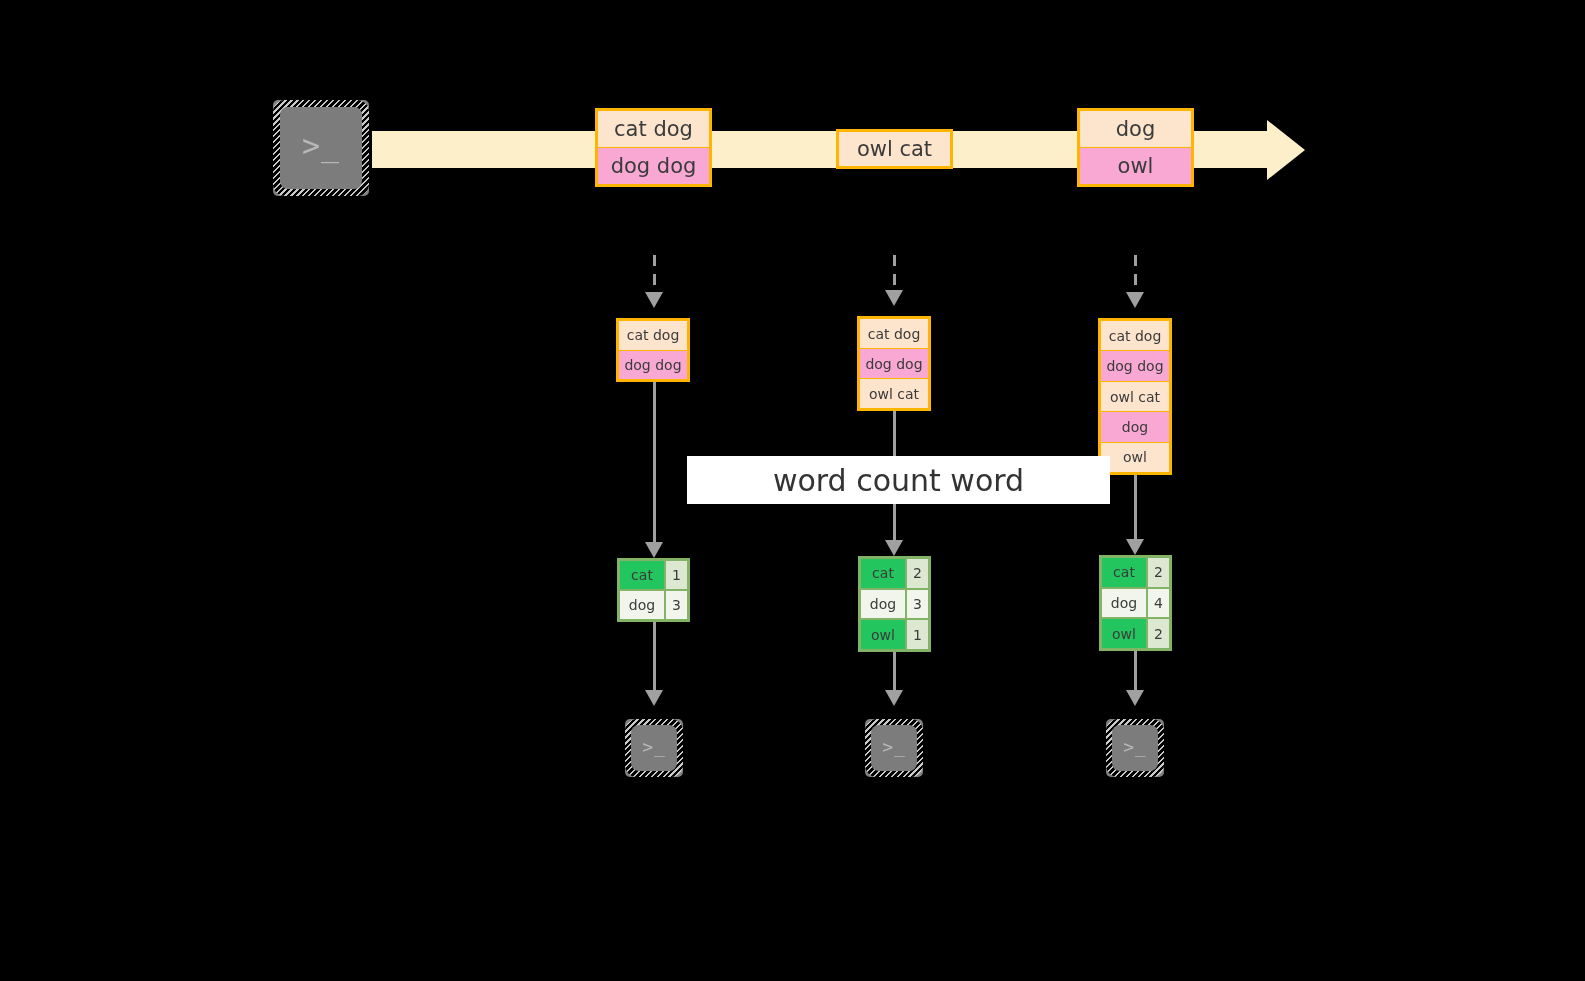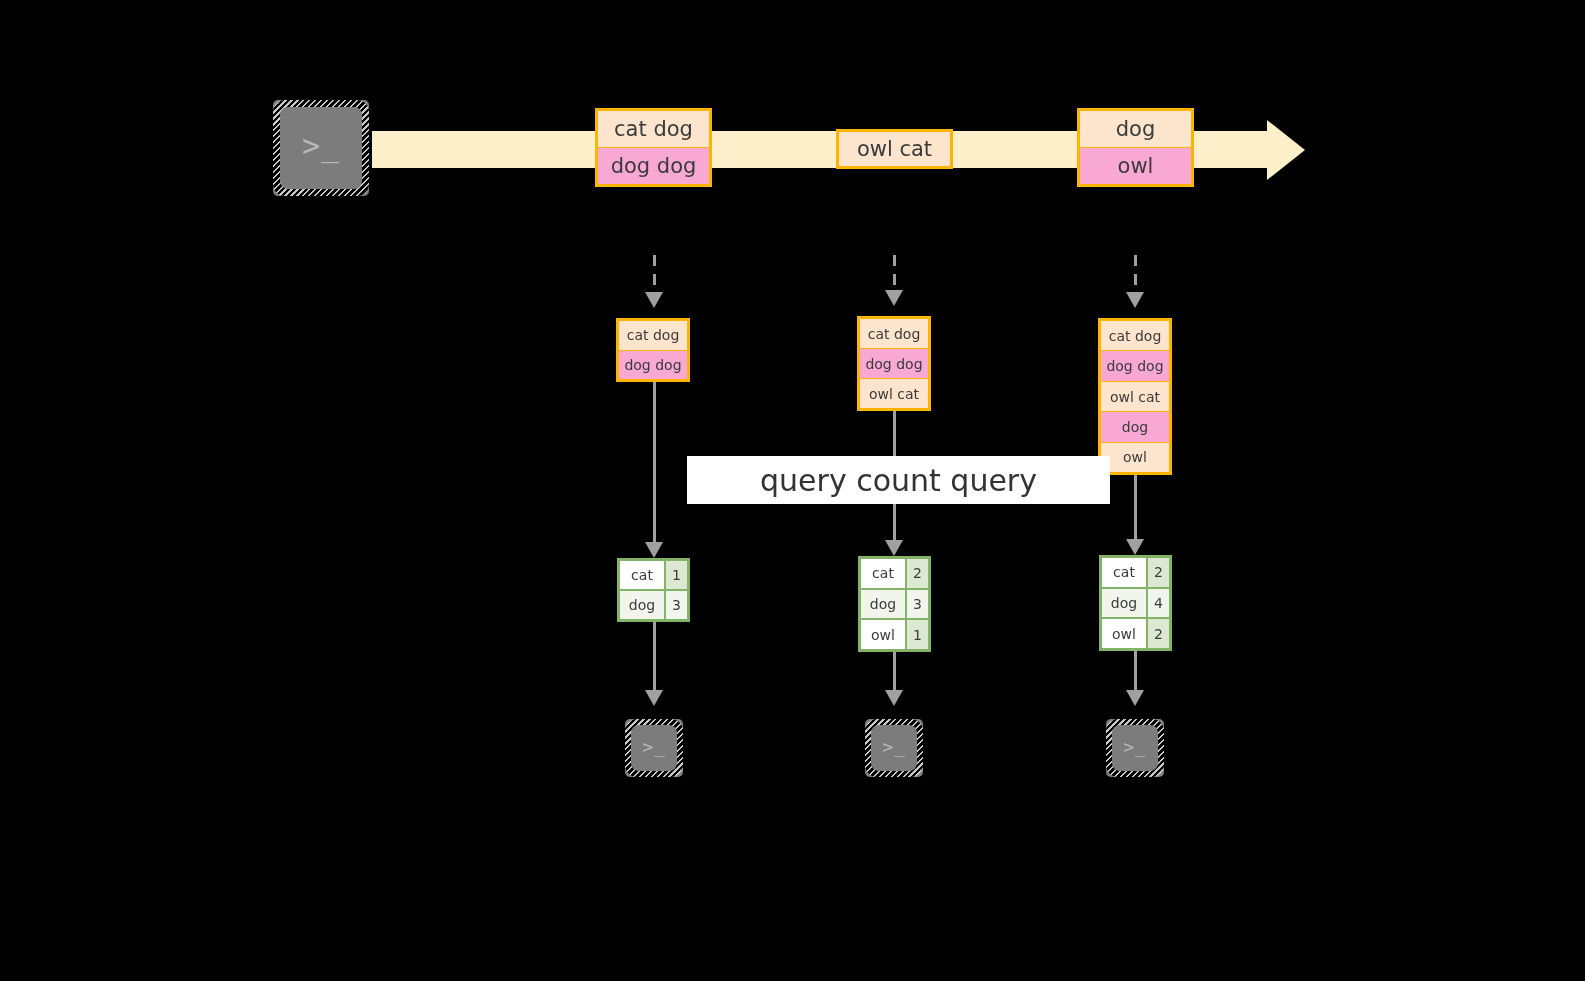--- a/index.html
+++ b/index.html
@@ -116,21 +116,21 @@
   .restable .k, .restable .v {
     box-sizing: border-box;
     display: flex;
     align-items: center;
     justify-content: center;
     color: #3b3b3b;
     white-space: nowrap;
   }
   .restable .k {
     flex: 0 0 46px;
-    background: #ffffff;
+    background: #22c55e;
     border-right: 2px solid #82B366;
   }
   .restable .v {
     flex: 1 1 auto;
     background: #DDE8D2;
   }
   .restable .row.pale .k, .restable .row.pale .v { background: #F1F5EC; }
 
   
   .vline {
@@ -298,16 +298,16 @@
   <div class="vline" style="left:1133.5px; top:649px; height:45px;"></div>
   <div class="vhead" style="left:1126px; top:690px;"></div>
 
   <div class="term" style="left:1099px; top:712px; width:72px; height:72px;">
     <div class="term-hatch"></div>
     <div class="term-inner" style="left:6px; top:6px; right:6px; bottom:6px;"></div>
     <span class="term-glyph" style="font-size:18px;">&gt;_</span>
   </div>
 
   <div class="banner" style="left:687px; top:456px; width:423px; height:48px; font-size:30px;">
-    <span>query count query</span>
+    <span>word count word</span>
   </div>
 
 </div>
 
 </body></html>

